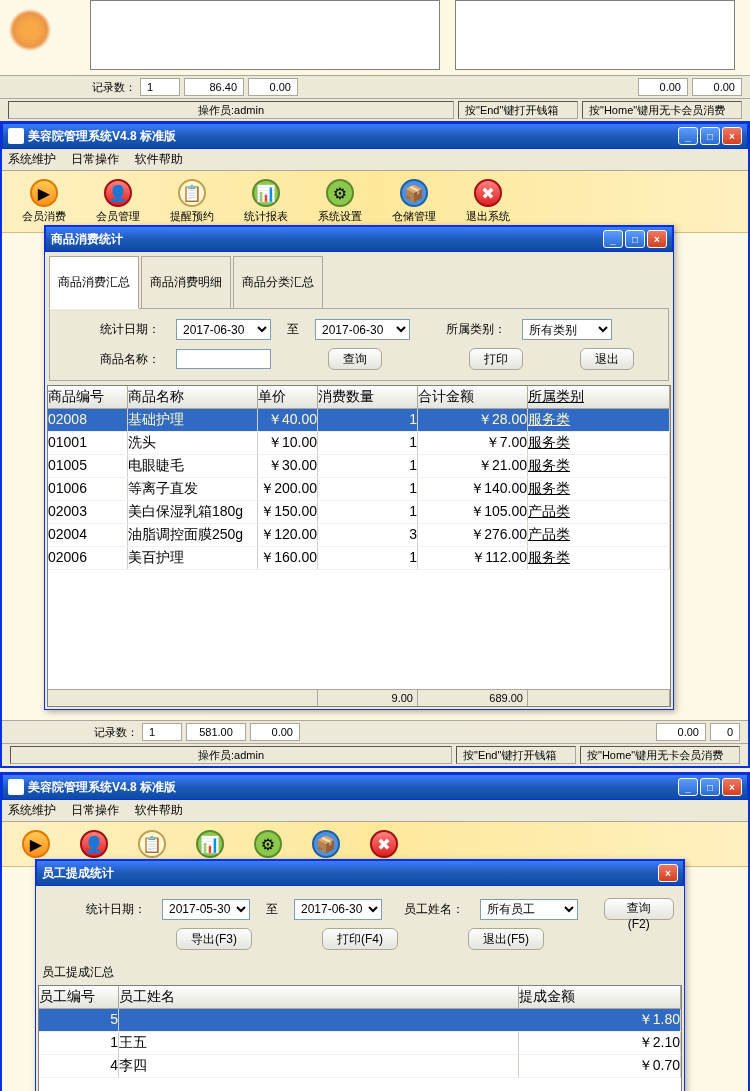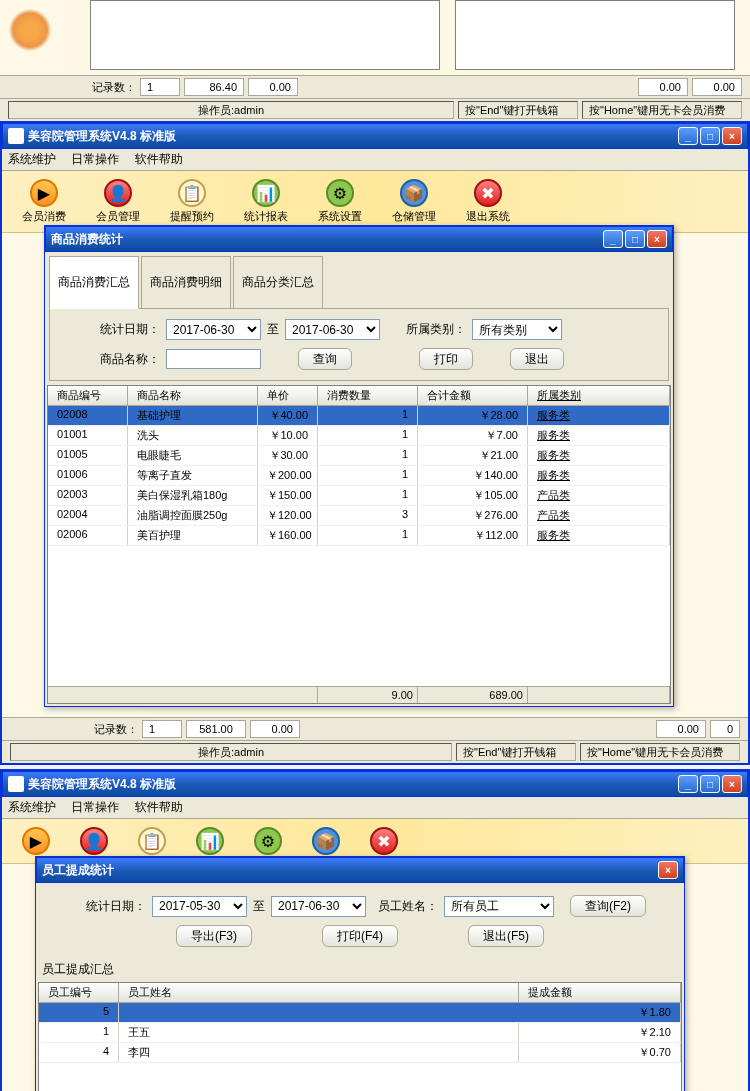--- a/index.html
+++ b/index.html
@@ -34,33 +34,33 @@
 .ti-note { background: #fff8d0; border: 2px solid #c0a050; }
 
 .dialog { position: relative; margin: 0 auto; background: #ece9d8; border: 1px solid #0831d9; box-shadow: 2px 2px 6px rgba(0,0,0,0.3); }
 .dialog.d1 { width: 630px; margin-left: 42px; margin-top: -8px; }
 .dialog.d2 { width: 650px; margin-left: 33px; margin-top: -8px; }
 
 .tabs { display: flex; padding: 4px 4px 0 4px; background: #ece9d8; }
 .tab { padding: 17px 8px; border: 1px solid #aca899; border-bottom: none; margin-right: 2px; background: #ece9d8; font-size: 12px; cursor: default; }
 .tab.active { background: #fff; border-bottom: 1px solid #fff; margin-bottom: -1px; }
 
-.form-row { display: flex; align-items: center; gap: 6px; padding: 4px 10px; background: #ece9d8; font-size: 12px; }
+.form-row { display: flex; align-items: center; gap: 16px; padding: 4px 10px; background: #ece9d8; font-size: 12px; }
 .form-label { white-space: nowrap; }
 input[type=text], select { font-size: 12px; padding: 1px 2px; border: 1px solid #7f9db9; height: 20px; background: #fff; }
 select { height: 21px; }
 .btn { padding: 1px 14px; border: 1px solid #aca899; background: linear-gradient(#fefefe, #e4e4dc); border-radius: 6px; font-size: 12px; cursor: default; height: 22px; }
 
 .grid { background: #fff; border: 1px solid #808080; margin: 2px; }
 .grid-head { display: flex; background: #ece9d8; border-bottom: 1px solid #aca899; }
-.grid-head .gh, .grid-row .gc { padding: 2px 9px; border-right: 1px solid #d4d0c8; font-size: 11px; overflow: hidden; white-space: nowrap; }
+.grid-head .gh, .grid-row .gc { padding: 2px 0; border-right: 1px solid #d4d0c8; font-size: 14px; overflow: hidden; white-space: nowrap; }
 .grid-head .gh { border-right: 1px solid #aca899; background: linear-gradient(#fefefe, #e4e4dc); }
 .grid-body { min-height: 200px; }
 .grid-row { display: flex; border-bottom: 1px solid #f0f0f0; }
-.grid-row.selected { background: #316ac5; color: #000000; }
+.grid-row.selected { background: #316ac5; color: #fef9c3; }
 .grid-foot { display: flex; border-top: 1px solid #aca899; background: #ece9d8; }
 .grid-foot .gf { padding: 2px 4px; border-right: 1px solid #aca899; font-size: 11px; }
 
 .c-id { width: 80px; }
 .c-name { width: 130px; text-align: left; }
 .c-price { width: 60px; text-align: right; }
 .c-qty { width: 100px; text-align: right; }
 .c-total { width: 110px; text-align: right; }
 .c-cat { width: 100px; text-align: left; text-decoration: underline; }
 

